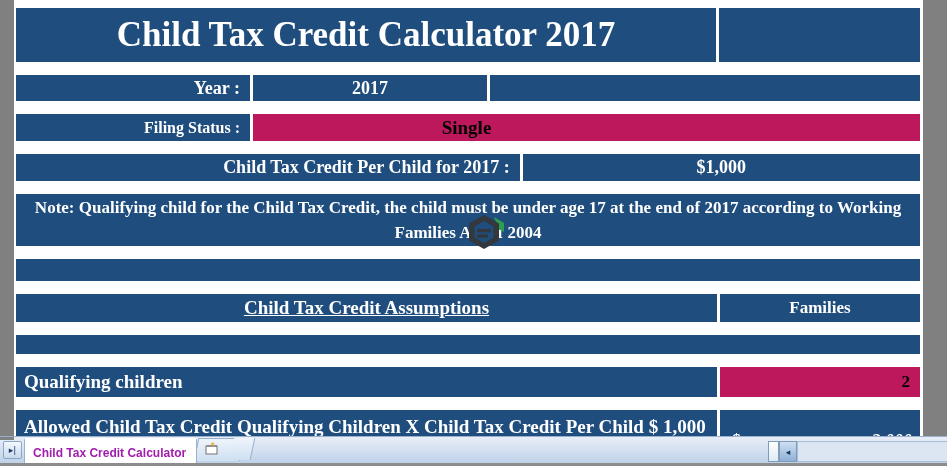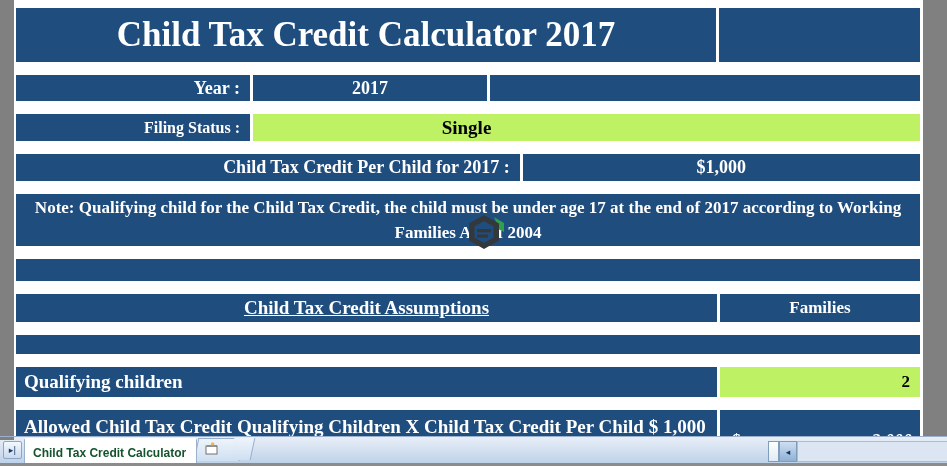--- a/index.html
+++ b/index.html
@@ -52,21 +52,21 @@
     background: #1f4d7e;
     color: #ffffff;
     box-sizing: border-box;
     display: flex;
     align-items: center;
     font-weight: bold;
     overflow: hidden;
     white-space: nowrap;
   }
   .cell.white {
-    background: #bef264;
+    background: #be185d;
     color: #000000;
   }
   .gap {
     width: 3px;
     flex: 0 0 3px;
     background: transparent;
   }
 
   .c-center { justify-content: center; text-align: center; }
   .c-right  { justify-content: flex-end; text-align: right; padding-right: 10px; }
@@ -223,21 +223,21 @@
     padding: 2px 10px 0 8px;
     background: #ffffff;
     border: 1px solid #9ab0cd;
     border-top: 2px solid #ffffff;
     border-bottom: none;
     display: flex;
     align-items: center;
     font-family: "Liberation Sans", sans-serif;
     font-size: 12px;
     font-weight: bold;
-    color: #14532d;
+    color: #a21caf;
     white-space: nowrap;
   }
   .insert-tab {
     position: absolute;
     left: 196px;
     top: 1px;
     width: 44px;
     height: 22px;
     background: linear-gradient(to bottom, #eef4fb, #cfe0f2);
     border: 1px solid #9ab0cd;

